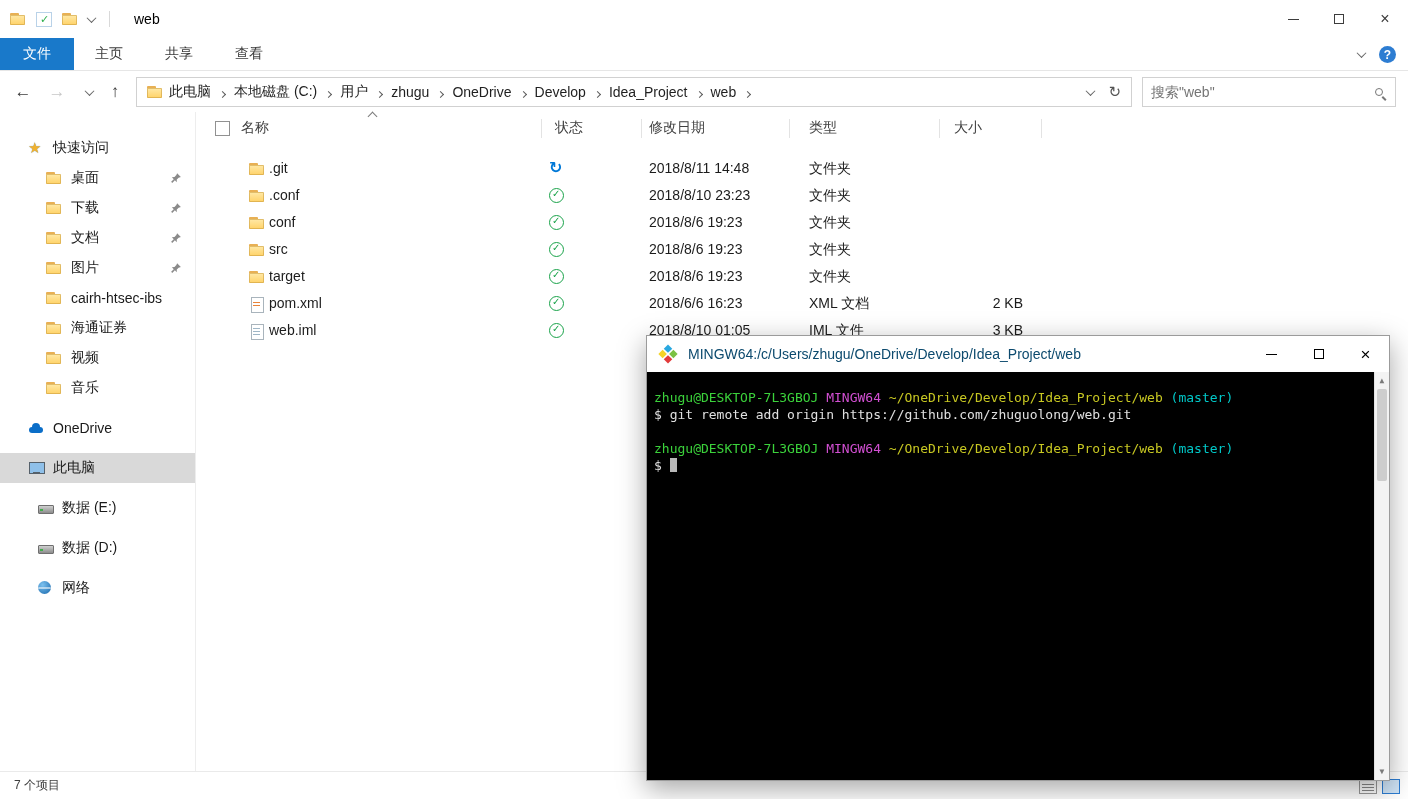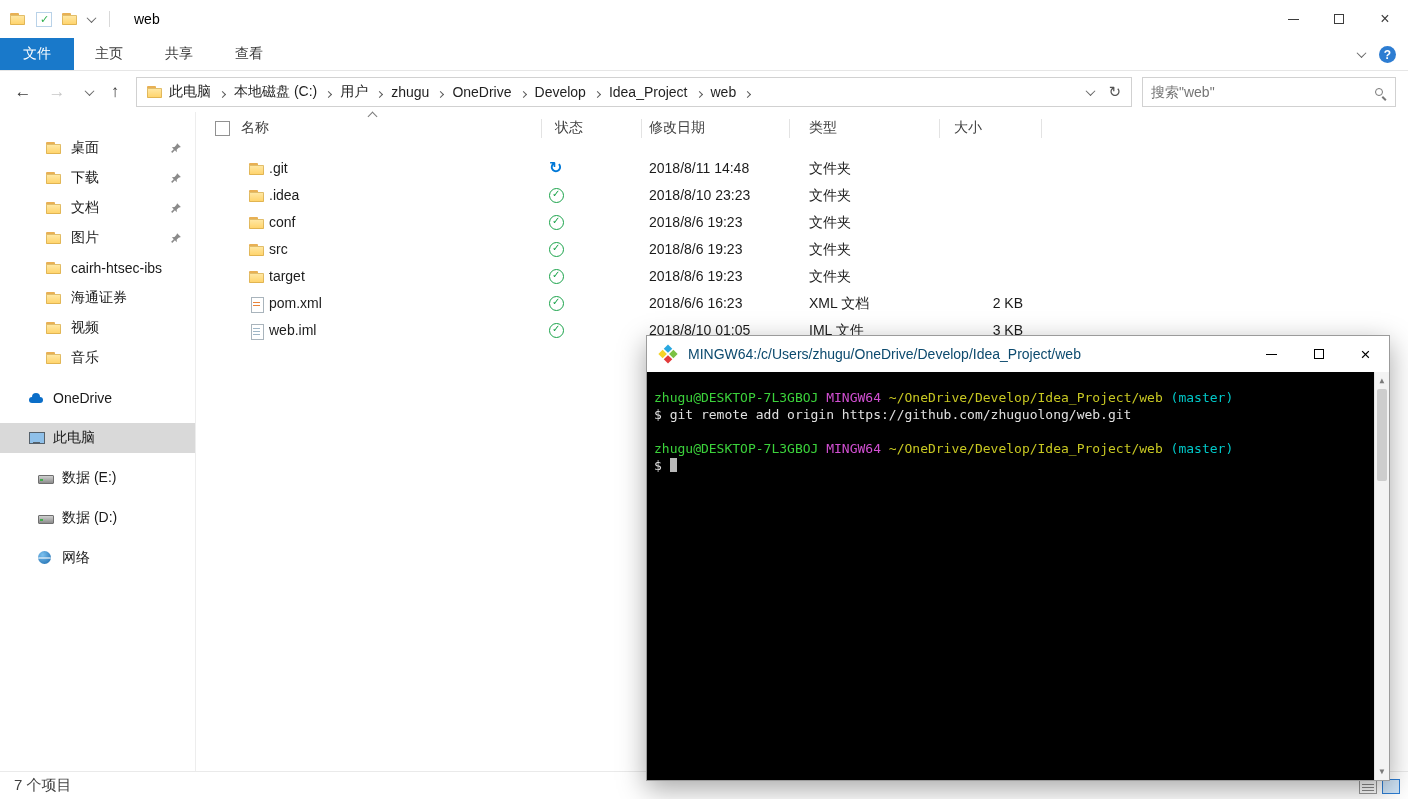--- a/index.html
+++ b/index.html
@@ -108,21 +108,21 @@
   .rows{position:absolute;top:44px;left:0;right:0}
   .row{height:27px;position:relative;font-size:14px;color:#1c1c1c}
   .row .fi{position:absolute;left:52px;top:5px}
   .cell{position:absolute;top:4px;white-space:nowrap}
   .cell.name{left:72px}
   .cell.date{left:452px}
   .cell.type{left:612px}
   .cell.size{left:742px;width:94px;text-align:right;padding-right:10px}
 
   
-  .statusbar{position:absolute;bottom:0;left:0;right:0;height:28px;border-top:1px solid #eaeaea;display:flex;align-items:center;font-size:15px;color:#3f3f3f}
+  .statusbar{position:absolute;bottom:0;left:0;right:0;height:28px;border-top:1px solid #eaeaea;display:flex;align-items:center;font-size:12px;color:#3f3f3f}
   .statusbar .count{padding-left:14px}
   .view-toggles{position:absolute;right:8px;bottom:5px;display:flex;gap:5px}
   .vt{width:18px;height:15px;border:1px solid #9a9a9a;background:#fff}
   .vt-details{background:repeating-linear-gradient(#fff 0 2px,#8a8a8a 2px 3px) content-box;padding:2px}
   .vt-thumbs{border-color:#2d7dd2;background:#cfe4f7}
 
   
   .terminal{position:absolute;left:646px;top:335px;width:744px;height:446px;border:1px solid #9b9b9b;box-shadow:0 8px 26px rgba(0,0,0,.35);z-index:10;background:var(--term-bg)}
   .t-titlebar{height:36px;background:#fff;display:flex;align-items:center;position:relative}
   .t-icon{margin-left:11px;display:flex}
@@ -218,20 +218,24 @@
 
     <div class="searchbox">
       <input type="text" placeholder="搜索&quot;web&quot;" style="">
       <span class="mag"></span>
     </div>
   </div>
 
   <div class="main">
 
     <div class="sidebar">
+      <div class="si lvl1">
+        <span class="icon k-star"></span>
+        <span class="si-label">快速访问</span>
+      </div>
       <div class="si lvl2">
         <span class="icon k-folder"></span>
         <span class="si-label">桌面</span>
         <svg class="pin" width="12" height="12" viewBox="0 0 16 16">
             <path fill="#8a8a8a" d="M9.5 1.5 14.5 6.5 11.5 7.5 9 10 9 13.5 6.5 11 3 14.5 1.5 13 5 9.5 2.5 7 6 6.5 8.5 4z"></path>
           </svg>
       </div>
       <div class="si lvl2">
         <span class="icon k-folder"></span>
         <span class="si-label">下载</span>
@@ -310,21 +314,21 @@
         <div class="row">
           <span class="icon fi k-folder"></span>
           <span class="cell name">.git</span>
           <span class="st k-sync"></span>
           <span class="cell date">2018/8/11 14:48</span>
           <span class="cell type">文件夹</span>
           <span class="cell size"></span>
         </div>
         <div class="row">
           <span class="icon fi k-folder"></span>
-          <span class="cell name">.idea</span>
+          <span class="cell name">.conf</span>
           <span class="st k-check"></span>
           <span class="cell date">2018/8/10 23:23</span>
           <span class="cell type">文件夹</span>
           <span class="cell size"></span>
         </div>
         <div class="row">
           <span class="icon fi k-folder"></span>
           <span class="cell name">conf</span>
           <span class="st k-check"></span>
           <span class="cell date">2018/8/6 19:23</span>

